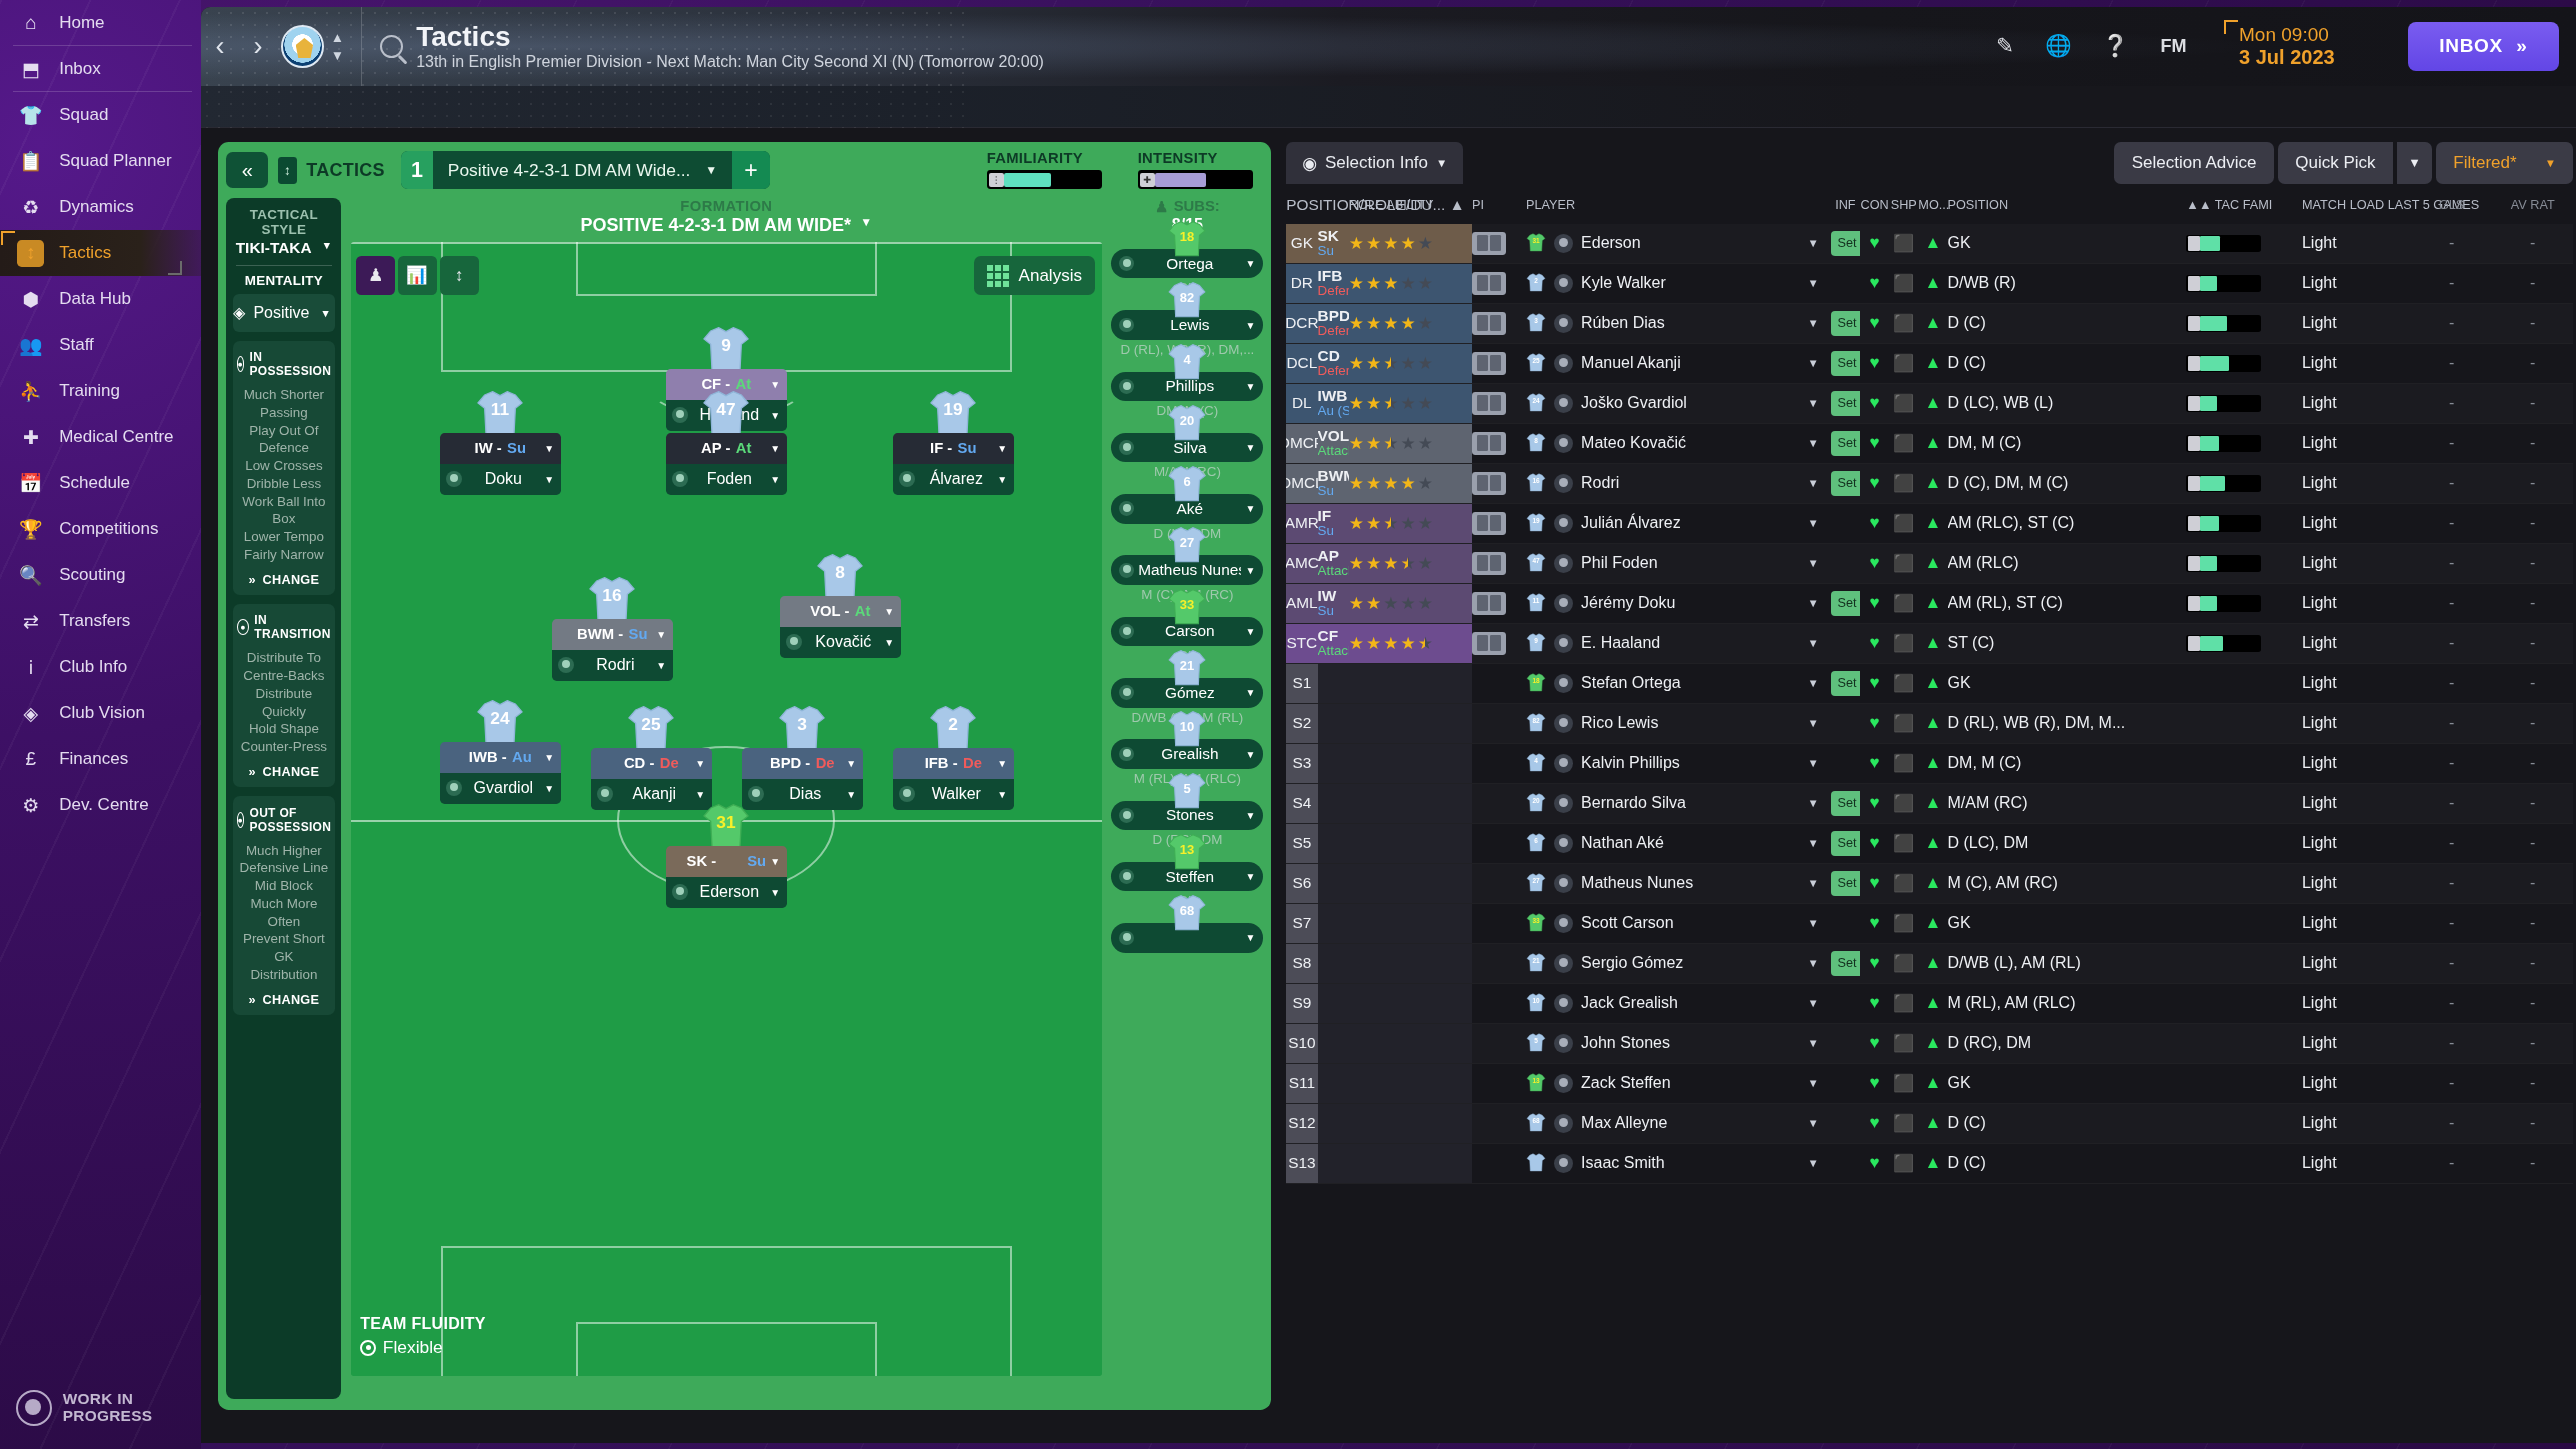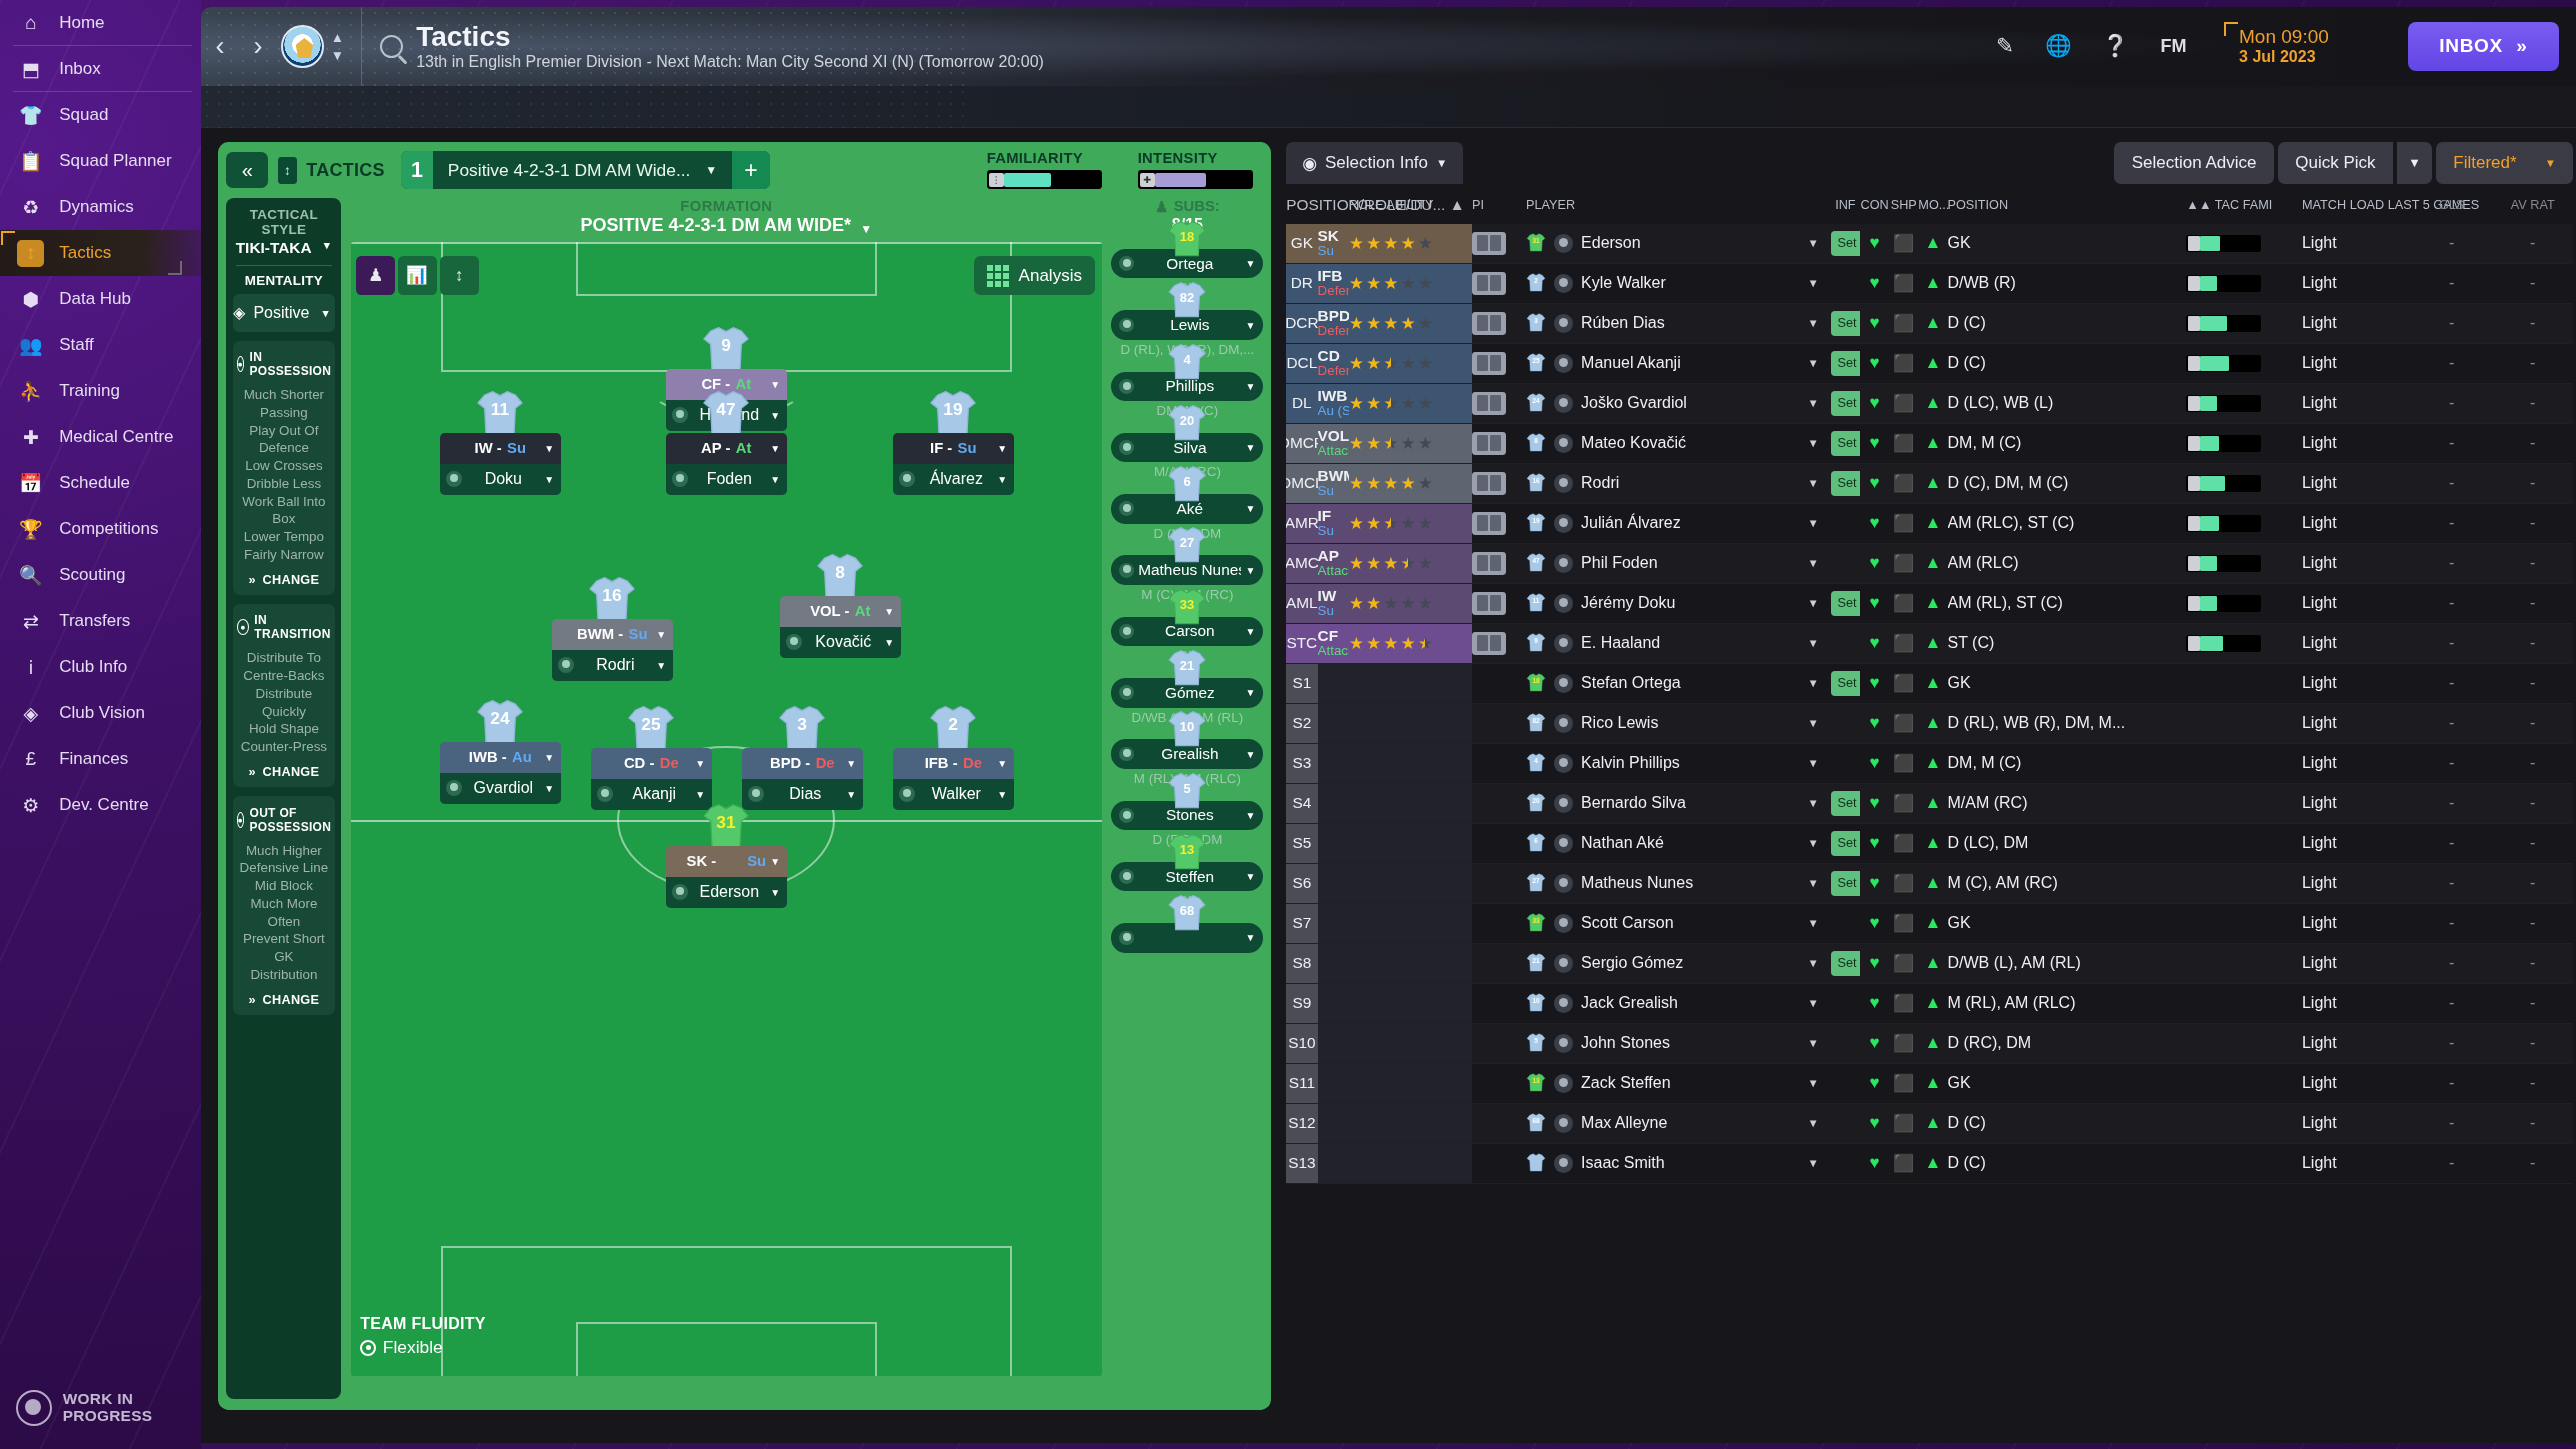--- a/index.html
+++ b/index.html
@@ -61,21 +61,21 @@
      border-left:0.7px solid rgba(255,255,255,.18);}
   .mag{width:23px;height:23px;border:2.7px solid #b9bfca;border-radius:50%;position:relative;flex:0 0 23px;}
   .mag::after{content:"";position:absolute;right:-7.4px;bottom:-6px;width:10.7px;height:3.4px;background:#b9bfca;transform:rotate(45deg);border-radius:2px;}
   .ttl{font-size:28px;font-weight:bold;color:#f2f4f8;line-height:1.04;}
   .sub{font-size:16px;color:#cfd4dd;margin-top:2px;}
   .tb-icons{display:flex;align-items:center;gap:31px;padding-right:16px;color:#e7e9ee;}
   .tb-icons .ic{font-size:21.5px;cursor:pointer;opacity:.95;}
   .date-box{position:relative;text-align:left;padding:4px 19px 4px 14.8px;margin-left:6.7px;min-width:168px;}
   .date-box::before{content:"";position:absolute;left:0;top:0;width:12px;height:12px;border-left:2px solid #f0a12b;border-top:2px solid #f0a12b;}
   .date-box .d1{color:#f0a12b;font-size:19px;}
-  .date-box .d2{color:#f0a12b;font-size:16px;font-weight:bold;}
+  .date-box .d2{color:#f0a12b;font-size:20px;font-weight:bold;}
   .inbox-btn{margin-right:17.4px;background:linear-gradient(180deg,#7a5cf0,#6246e6);border-radius:8px;
      padding:13.4px 31px;font-size:19px;font-weight:bold;letter-spacing:0.7px;display:flex;align-items:center;gap:13.4px;cursor:pointer;color:#fff;}
 
   
   .tabs{height:42px;display:flex;align-items:center;gap:0;padding-left:21.5px;
      background:linear-gradient(90deg,#222832 0%,#1c212a 30%,#17171c 70%);
      border-bottom:0.7px solid #2a2a33;position:relative;}
   .tabs .dots{position:absolute;left:0;top:0;width:771px;height:42px;
      background-image:radial-gradient(rgba(255,255,255,.07) 0.9px, transparent 1.1px);background-size:12px 12px;}
   .tab{position:relative;padding:0 17.4px;height:42px;display:flex;align-items:center;font-size:17.4px;color:#d7dbe3;cursor:pointer;white-space:nowrap;}
@@ -114,21 +114,21 @@
   .phase{margin-top:9.4px;background:#174936;border-radius:6.7px;padding:9.4px 4px 8px;}
   .phase-h{display:flex;align-items:center;justify-content:center;gap:5.4px;font-size:12px;font-weight:bold;color:#fff;letter-spacing:0.3px;}
   .phase-h .ci{width:16px;height:16px;border:1.3px solid #fff;border-radius:50%;display:flex;align-items:center;justify-content:center;font-size:8.7px;}
   .phase ul{list-style:none;margin-top:8px;}
   .phase li{font-size:13.4px;color:#9fb4aa;text-align:center;line-height:1.32;}
   .change{margin-top:9.4px;display:flex;align-items:center;justify-content:center;gap:6.7px;font-size:12.7px;font-weight:bold;color:#fff;cursor:pointer;letter-spacing:0.3px;}
 
   
   .pitch-wrap{flex:1;position:relative;}
   .fm-lab{text-align:center;font-size:14.8px;font-weight:bold;color:#2d7a48;letter-spacing:0.4px;}
-  .fm-name{text-align:center;font-size:18px;font-weight:bold;color:#fff;margin-top:1.3px;display:flex;align-items:flex-end;justify-content:center;gap:9.4px;cursor:pointer;}
+  .fm-name{text-align:center;font-size:18px;font-weight:bold;color:#fff;margin-top:1.3px;display:flex;align-items:flex-start;justify-content:center;gap:9.4px;cursor:pointer;}
   .pitch{position:relative;margin-top:5.4px;height:1134px;background:#1f9c46;border-radius:2.7px;overflow:hidden;}
   .pl{position:absolute;background:rgba(255,255,255,.55);}
   .parc{position:absolute;border:2px solid rgba(255,255,255,.5);border-radius:50%;}
   .pbox{position:absolute;border:2px solid rgba(255,255,255,.5);}
 
   .modebar{position:absolute;left:5.4px;top:14.8px;display:flex;gap:2.7px;z-index:4;}
   .mb{width:39px;height:39px;border-radius:5.4px;background:#17663c;display:flex;align-items:center;justify-content:center;cursor:pointer;}
   .mb.sel{background:#3c1a57;}
   .analysis{position:absolute;right:6.7px;top:14.8px;background:#17663c;border-radius:6.7px;height:39px;display:flex;align-items:center;gap:9.4px;padding:0 13.4px;font-size:17px;color:#fff;cursor:pointer;z-index:4;}
   .grid9{display:grid;grid-template-columns:repeat(3,6px);grid-template-rows:repeat(3,6px);gap:2px;}

